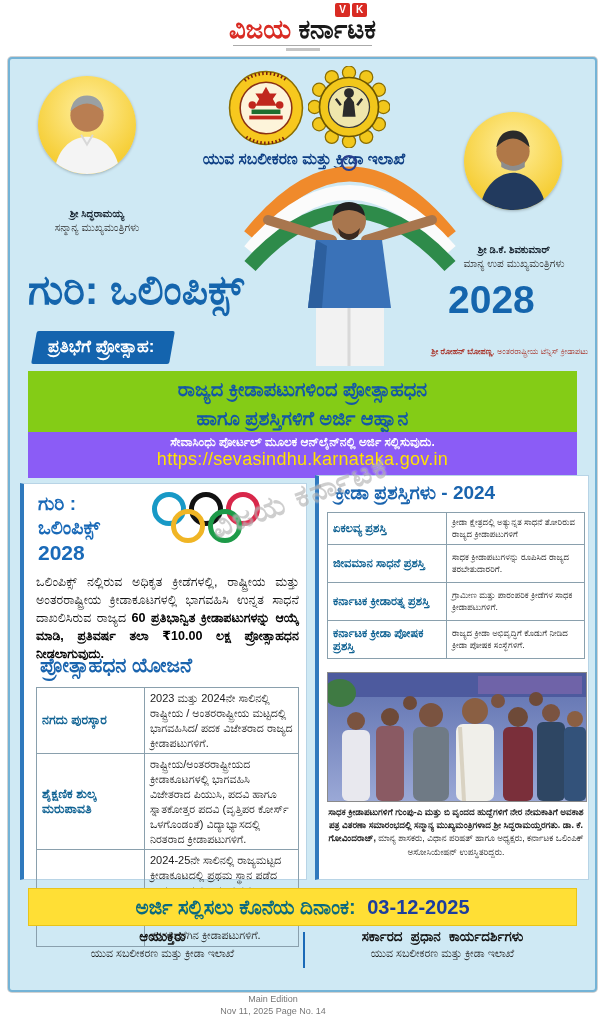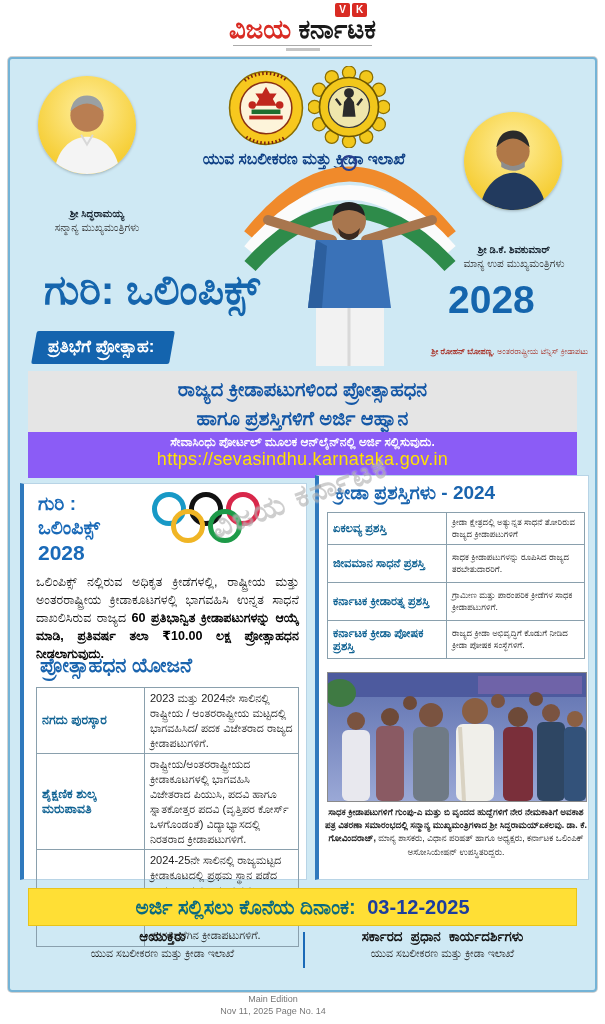--- a/index.html
+++ b/index.html
@@ -37,21 +37,21 @@
   .main-title{font-size:41px;font-weight:bold;color:#1565ad;line-height:1;}
   .year-big{font-size:39px;font-weight:bold;color:#1565ad;}
 
   .tagline-box{background:#1464ae;color:#fff;font-weight:bold;font-size:17px;
                padding:6px 18px 7px 14px;transform:skewX(-10deg);border-radius:2px;}
   .tagline-box span{display:inline-block;transform:skewX(10deg);}
 
   .bopanna-cap{font-size:8px;color:#a8342a;text-align:right;line-height:1.3;}
   .bopanna-cap b{font-weight:bold;}
 
-  .yellow-banner{background:#e5e5e5;text-align:center;color:#1457a6;font-weight:bold;
+  .yellow-banner{background:#84cc16;text-align:center;color:#1457a6;font-weight:bold;
                  font-size:19.5px;line-height:1.5;padding-top:4px;box-sizing:border-box;}
   .navy-strip{background:#8b5cf6;text-align:center;color:#fff;box-sizing:border-box;padding-top:3px;}
   .navy-strip .l1{font-size:12px;font-weight:bold;}
   .navy-strip .l2{font-size:18px;font-weight:normal;color:#ffe100;letter-spacing:.3px;}
 
   
   .card{background:#ffffff;border:1px solid #b8d4e6;border-left:4px solid #2f79bd;box-sizing:border-box;}
 
   .goal-head{font-size:19px;font-weight:bold;color:#1a6ab8;line-height:1.25;}
   .goal-para{font-size:12.6px;color:#141414;line-height:1.42;text-align:justify;}
@@ -195,21 +195,21 @@
       <circle cx="117" cy="103" r="17" fill="#a8764e"></circle>
       <path d="M101 98 Q103 84 117 84 Q131 84 133 98 Q125 92 117 92 Q109 92 101 98 Z" fill="#222222"></path>
       <path d="M106 110 Q117 122 128 110 L126 118 Q117 126 108 118 Z" fill="#3a2a20"></path>
       <path d="M84 122 L150 122 L159 190 L76 190 Z" fill="#3a72b8"></path>
       <path d="M84 122 L95 128 L90 190 L76 190 Z" fill="#2c5f9e"></path>
       <rect x="84" y="190" width="68" height="58" fill="#f2f2f2"></rect>
       <line x1="117" y1="190" x2="117" y2="248" stroke="#d9d9d9" stroke-width="3"></line>
     </svg>
   </div>
 
-  <div class="abs main-title" style="left:44px;top:270px;text-align:center;">ಗುರಿ: ಒಲಿಂಪಿಕ್ಸ್</div>
+  <div class="abs main-title" style="left:28px;top:270px;text-align:center;">ಗುರಿ: ಒಲಿಂಪಿಕ್ಸ್</div>
   <div class="abs year-big" style="left:448px;top:278px;">2028</div>
 
   <div class="abs tagline-box" style="left:34px;top:331px;">
     <span>ಪ್ರತಿಭೆಗೆ ಪ್ರೋತ್ಸಾಹ:</span>
   </div>
 
   <div class="abs bopanna-cap" style="left:330px;top:347px;width:258px;">
     <b>ಶ್ರೀ ರೋಹನ್ ಬೋಪಣ್ಣ</b><span>, ಅಂತರರಾಷ್ಟ್ರೀಯ ಟೆನ್ನಿಸ್ ಕ್ರೀಡಾಪಟು</span>
   </div>
 
@@ -308,21 +308,21 @@
             <rect x="209" y="49" width="28" height="79" rx="6" fill="#2e4663"></rect>
           <circle cx="247" cy="46" r="8" fill="#8a5f43"></circle>
             <rect x="236" y="54" width="22" height="74" rx="5" fill="#33527a"></rect>
           <circle cx="82" cy="30" r="7" fill="#6e4a38"></circle>
             <circle cx="170" cy="28" r="7" fill="#7a5340"></circle>
             <circle cx="208" cy="26" r="7" fill="#6e4a38"></circle>
         </g>
       </svg>
     </div>
     <div class="abs event-cap" style="left:4px;top:330px;width:266px;">
-      <span class="bold-part">ಸಾಧಕ ಕ್ರೀಡಾಪಟುಗಳಿಗೆ ಗುಂಪು-ಎ ಮತ್ತು ಬಿ ವೃಂದದ ಹುದ್ದೆಗಳಿಗೆ ನೇರ ನೇಮಕಾತಿಗೆ ಅವಕಾಶ ಪತ್ರ ವಿತರಣಾ ಸಮಾರಂಭದಲ್ಲಿ ಸನ್ಮಾನ್ಯ ಮುಖ್ಯಮಂತ್ರಿಗಳಾದ ಶ್ರೀ ಸಿದ್ಧರಾಮಯ್ಏಕಲವು.</span>
+      <span class="bold-part">ಸಾಧಕ ಕ್ರೀಡಾಪಟುಗಳಿಗೆ ಗುಂಪು-ಎ ಮತ್ತು ಬಿ ವೃಂದದ ಹುದ್ದೆಗಳಿಗೆ ನೇರ ನೇಮಕಾತಿಗೆ ಅವಕಾಶ ಪತ್ರ ವಿತರಣಾ ಸಮಾರಂಭದಲ್ಲಿ ಸನ್ಮಾನ್ಯ ಮುಖ್ಯಮಂತ್ರಿಗಳಾದ ಶ್ರೀ ಸಿದ್ಧರಾಮಯ್ತರಗತು.</span>
       <span class="bold-part">ಡಾ. ಕೆ. ಗೋವಿಂದರಾಜ್,</span><span> ಮಾನ್ಯ ಶಾಸಕರು, ವಿಧಾನ ಪರಿಷತ್ ಹಾಗೂ ಅಧ್ಯಕ್ಷರು, ಕರ್ನಾಟಕ ಒಲಿಂಪಿಕ್ ಅಸೋಸಿಯೇಷನ್ ಉಪಸ್ಥಿತರಿದ್ದರು.</span>
     </div>
   </div>
 
   <div class="abs deadline" style="left:28px;top:888px;width:549px;height:38px;">
     <span class="lab">ಅರ್ಜಿ ಸಲ್ಲಿಸಲು ಕೊನೆಯ ದಿನಾಂಕ:</span>
     <span class="dt">03-12-2025</span>
   </div>
 
   <div class="abs" style="left:28px;top:930px;width:549px;height:42px;">

